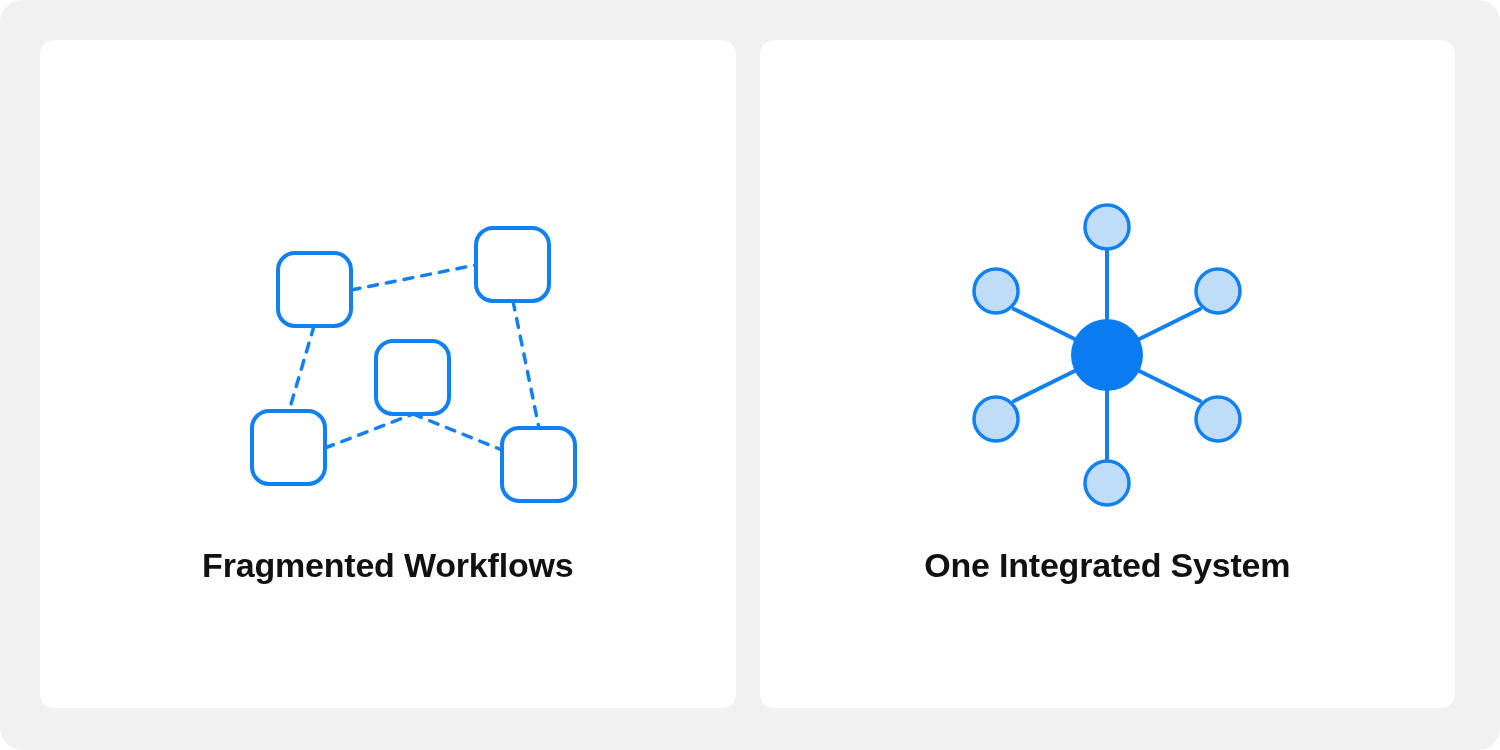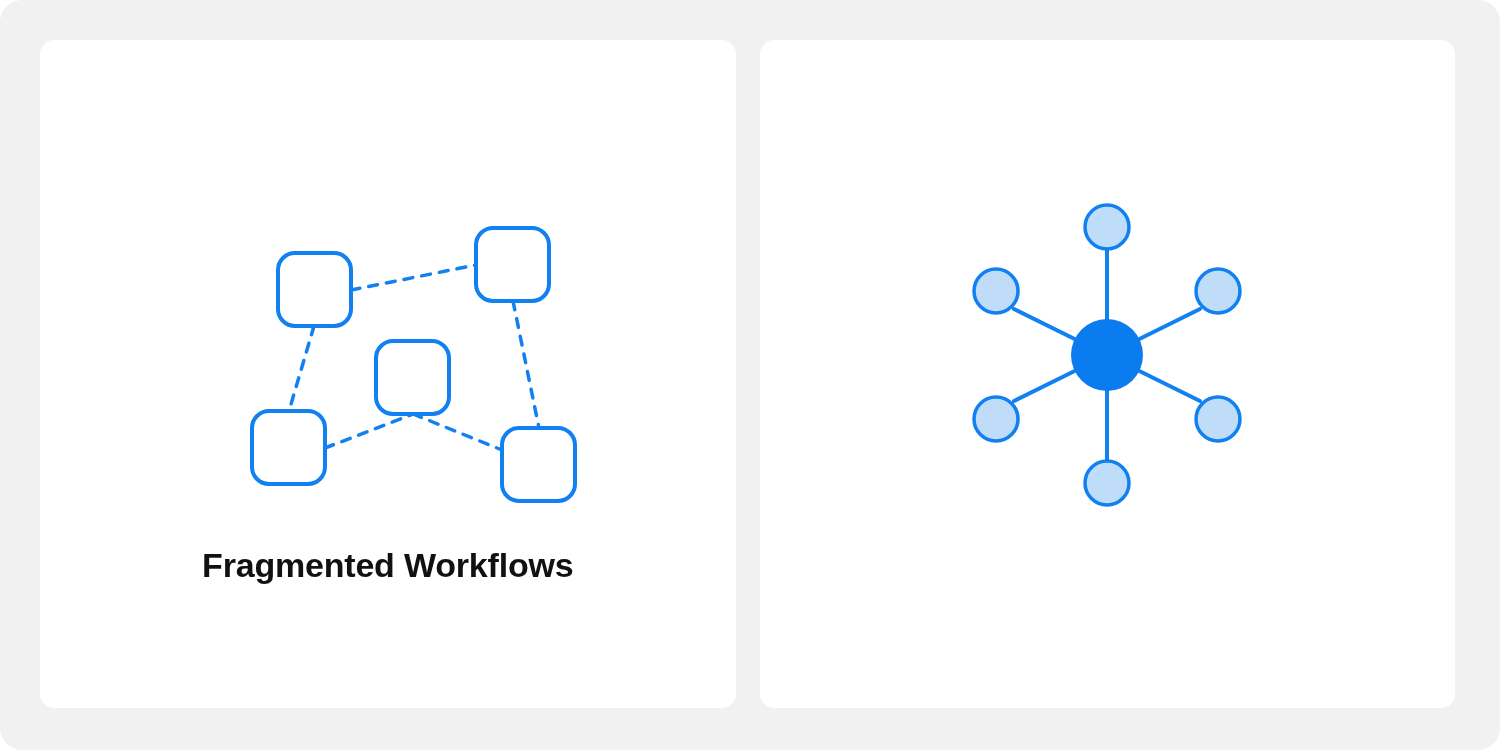--- a/index.html
+++ b/index.html
@@ -126,16 +126,17 @@
             <circle cx="271" cy="224" r="22"></circle>
             <circle cx="160" cy="288" r="22"></circle>
             <circle cx="49" cy="224" r="22"></circle>
             <circle cx="49" cy="96" r="22"></circle>
           </g>
 
           <circle cx="160" cy="160" r="36" fill="#0b7bf0"></circle>
         </svg>
       </div>
 
+      <div class="card-title">One Integrated System</div>
     </div>
 
   </div>
 </div>
 
 </body></html>

